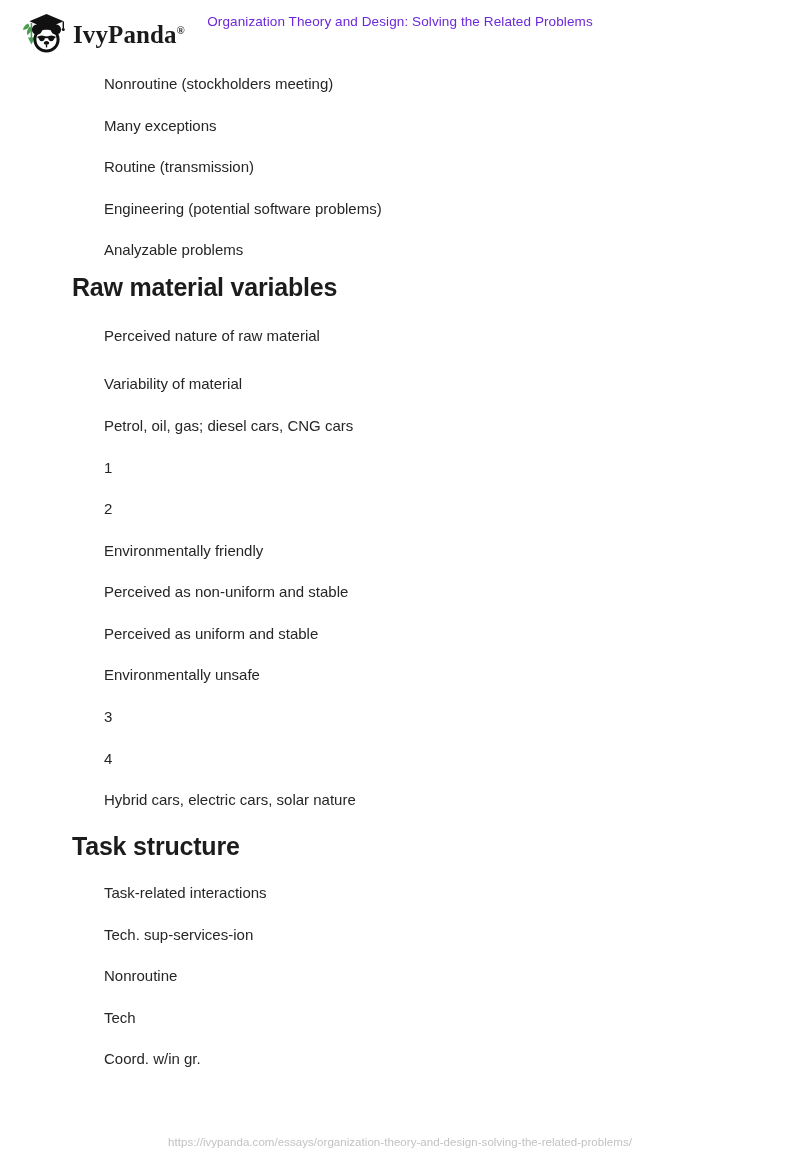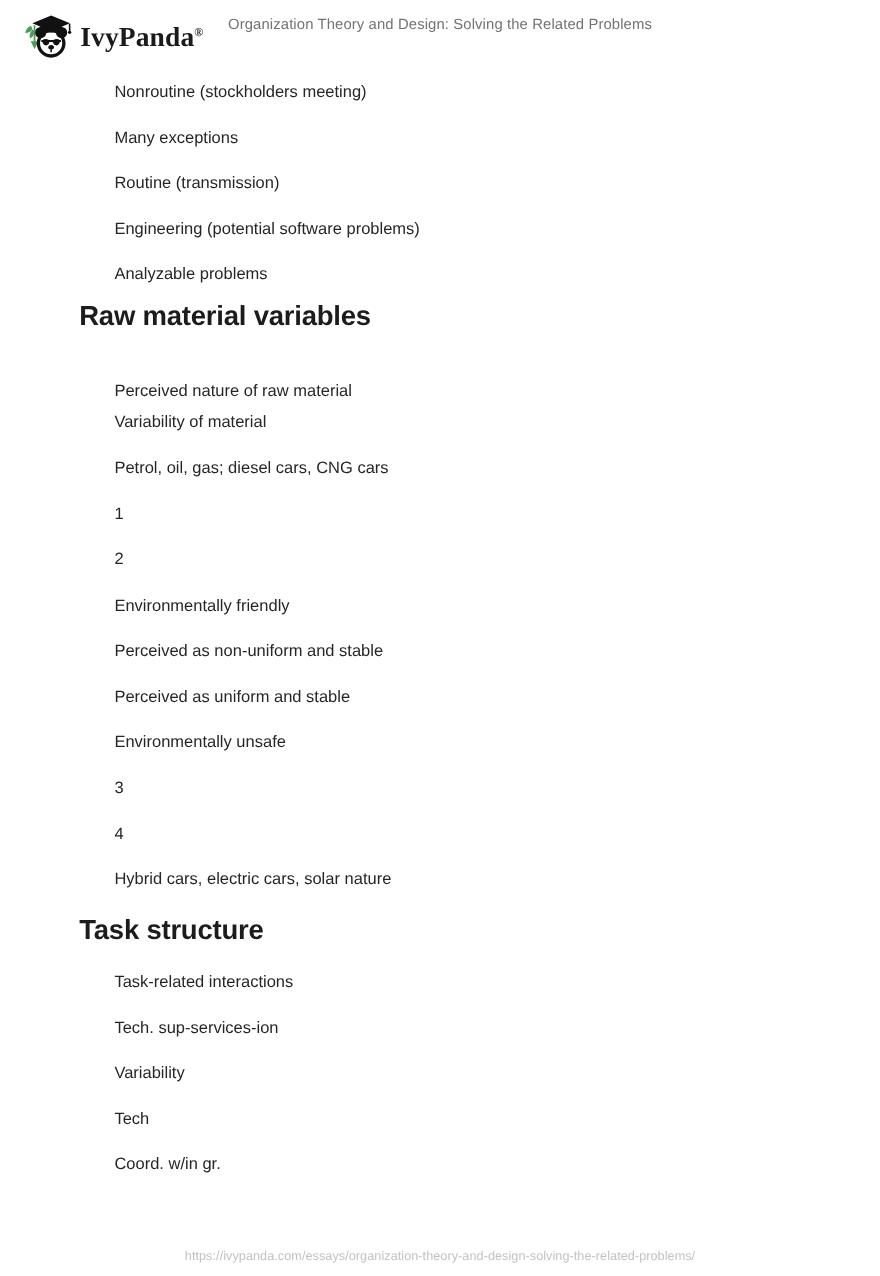--- a/index.html
+++ b/index.html
@@ -58,21 +58,21 @@
     line-height: 1;
   }
   .doc-title {
     position: absolute;
     left: 0;
     right: 0;
     top: 14px;
     text-align: center;
     font-family: "Liberation Sans", sans-serif;
     font-size: 13.5px;
-    color: #737373;
+    color: #6d28d9;
     white-space: nowrap;
     letter-spacing: 0.1px;
   }
 
   
   .content {
     position: absolute;
     left: 0;
     top: 0;
     width: 800px;
@@ -169,35 +169,35 @@
   <div class="doc-title">Organization Theory and Design: Solving the Related Problems</div>
 </div>
 
 <div class="content">
     <p class="body-line" style="top: 76px;">Nonroutine (stockholders meeting)</p>
     <p class="body-line" style="top: 118px;">Many exceptions</p>
     <p class="body-line" style="top: 159px;">Routine (transmission)</p>
     <p class="body-line" style="top: 201px;">Engineering (potential software problems)</p>
     <p class="body-line" style="top: 242px;">Analyzable problems</p>
     <h2 class="section-heading" style="top: 275px;">Raw material variables</h2>
-    <p class="body-line" style="top: 348px;">Perceived nature of raw material</p>
+    <p class="body-line" style="top: 328px;">Perceived nature of raw material</p>
     <p class="body-line" style="top: 376px;">Variability of material</p>
     <p class="body-line" style="top: 418px;">Petrol, oil, gas; diesel cars, CNG cars</p>
     <p class="body-line" style="top: 460px;">1</p>
     <p class="body-line" style="top: 501px;">2</p>
     <p class="body-line" style="top: 543px;">Environmentally friendly</p>
     <p class="body-line" style="top: 584px;">Perceived as non-uniform and stable</p>
     <p class="body-line" style="top: 626px;">Perceived as uniform and stable</p>
     <p class="body-line" style="top: 667px;">Environmentally unsafe</p>
     <p class="body-line" style="top: 709px;">3</p>
     <p class="body-line" style="top: 751px;">4</p>
     <p class="body-line" style="top: 792px;">Hybrid cars, electric cars, solar nature</p>
     <h2 class="section-heading" style="top: 834px;">Task structure</h2>
     <p class="body-line" style="top: 885px;">Task-related interactions</p>
     <p class="body-line" style="top: 927px;">Tech. sup-services-ion</p>
-    <p class="body-line" style="top: 968px;">Variability</p>
+    <p class="body-line" style="top: 968px;">Nonroutine</p>
     <p class="body-line" style="top: 1010px;">Tech</p>
     <p class="body-line" style="top: 1051px;">Coord. w/in gr.</p>
   </div>
 
 <div class="page-footer">
   <span class="footer-url">https://ivypanda.com/essays/organization-theory-and-design-solving-the-related-problems/</span>
 </div>
 
 </body></html>

